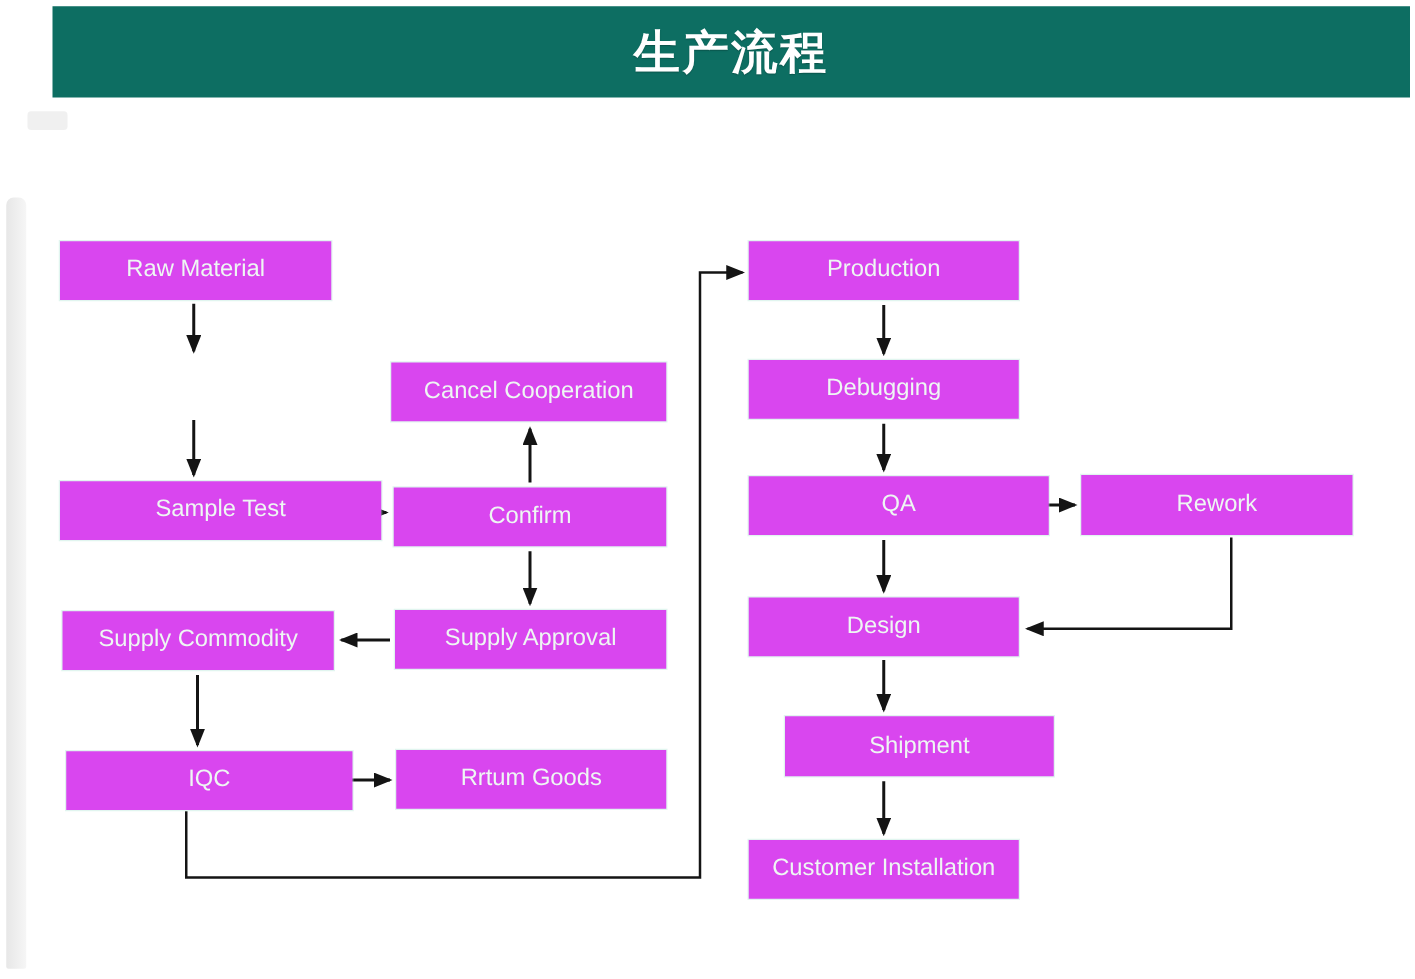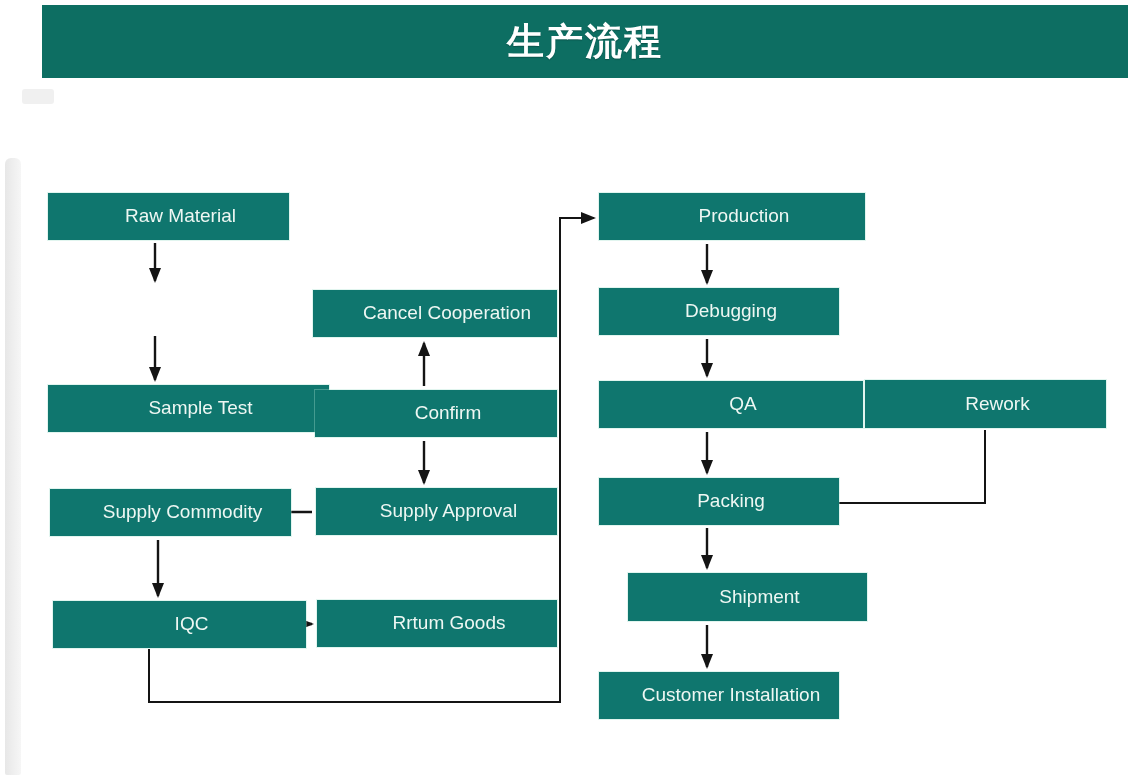--- a/index.html
+++ b/index.html
@@ -21,36 +21,35 @@
     position:absolute;left:5px;top:158px;width:16px;height:617px;
     background:linear-gradient(to right,#e7e7e7,#f6f6f6);
     border-radius:6px 6px 2px 2px;
   }
   .corner-smudge{
     position:absolute;left:22px;top:89px;width:32px;height:15px;
     background:#ededed;border-radius:3px;opacity:.85;
   }
   
   .node{
-    position:absolute;background:#0f766e;color:#eef7f3;
+    position:absolute;background:#d946ef;color:#eef7f3;
     display:flex;align-items:center;justify-content:center;
     font-size:19px;line-height:1.1;text-align:center;
     box-shadow:0 0 0 1px rgba(170,225,210,0.35);
-    padding-left:24px;
   }
   .n-raw{left:48px;top:193px;width:217px;height:47px}
   .n-design{left:48px;top:286px;width:217px;height:47px}
   .n-sample{left:48px;top:385px;width:257px;height:47px}
   .n-commodity{left:50px;top:489px;width:217px;height:47px}
   .n-iqc{left:53px;top:601px;width:229px;height:47px}
   .n-cancel{left:313px;top:290px;width:220px;height:47px}
   .n-confirm{left:315px;top:390px;width:218px;height:47px}
   .n-approval{left:316px;top:488px;width:217px;height:47px}
   .n-rrtum{left:317px;top:600px;width:216px;height:47px}
-  .n-production{left:599px;top:193px;width:242px;height:47px}
+  .n-production{left:599px;top:193px;width:216px;height:47px}
   .n-debugging{left:599px;top:288px;width:216px;height:47px}
   .n-qa{left:599px;top:381px;width:240px;height:47px}
   .n-packing{left:599px;top:478px;width:216px;height:47px}
   .n-shipment{left:628px;top:573px;width:215px;height:48px}
   .n-customer{left:599px;top:672px;width:216px;height:47px}
   .n-rework{left:865px;top:380px;width:217px;height:48px}
   
   .arrows{position:absolute;left:0;top:0;width:1132px;height:783px;pointer-events:none;}
   .arrows path{stroke:#141414;fill:none;}
   .a{stroke-width:2.4px;}
@@ -96,18 +95,18 @@
   <div class="node n-sample">Sample Test</div>
   <div class="node n-commodity">Supply Commodity</div>
   <div class="node n-iqc">IQC</div>
   <div class="node n-cancel">Cancel Cooperation</div>
   <div class="node n-confirm">Confirm</div>
   <div class="node n-approval">Supply Approval</div>
   <div class="node n-rrtum">Rrtum Goods</div>
   <div class="node n-production">Production</div>
   <div class="node n-debugging">Debugging</div>
   <div class="node n-qa">QA</div>
-  <div class="node n-packing">Packing</div>
+  <div class="node n-packing">Design</div>
   <div class="node n-shipment">Shipment</div>
   <div class="node n-customer">Customer Installation</div>
   <div class="node n-rework">Rework</div>
 
 </div>
 
 </body></html>

